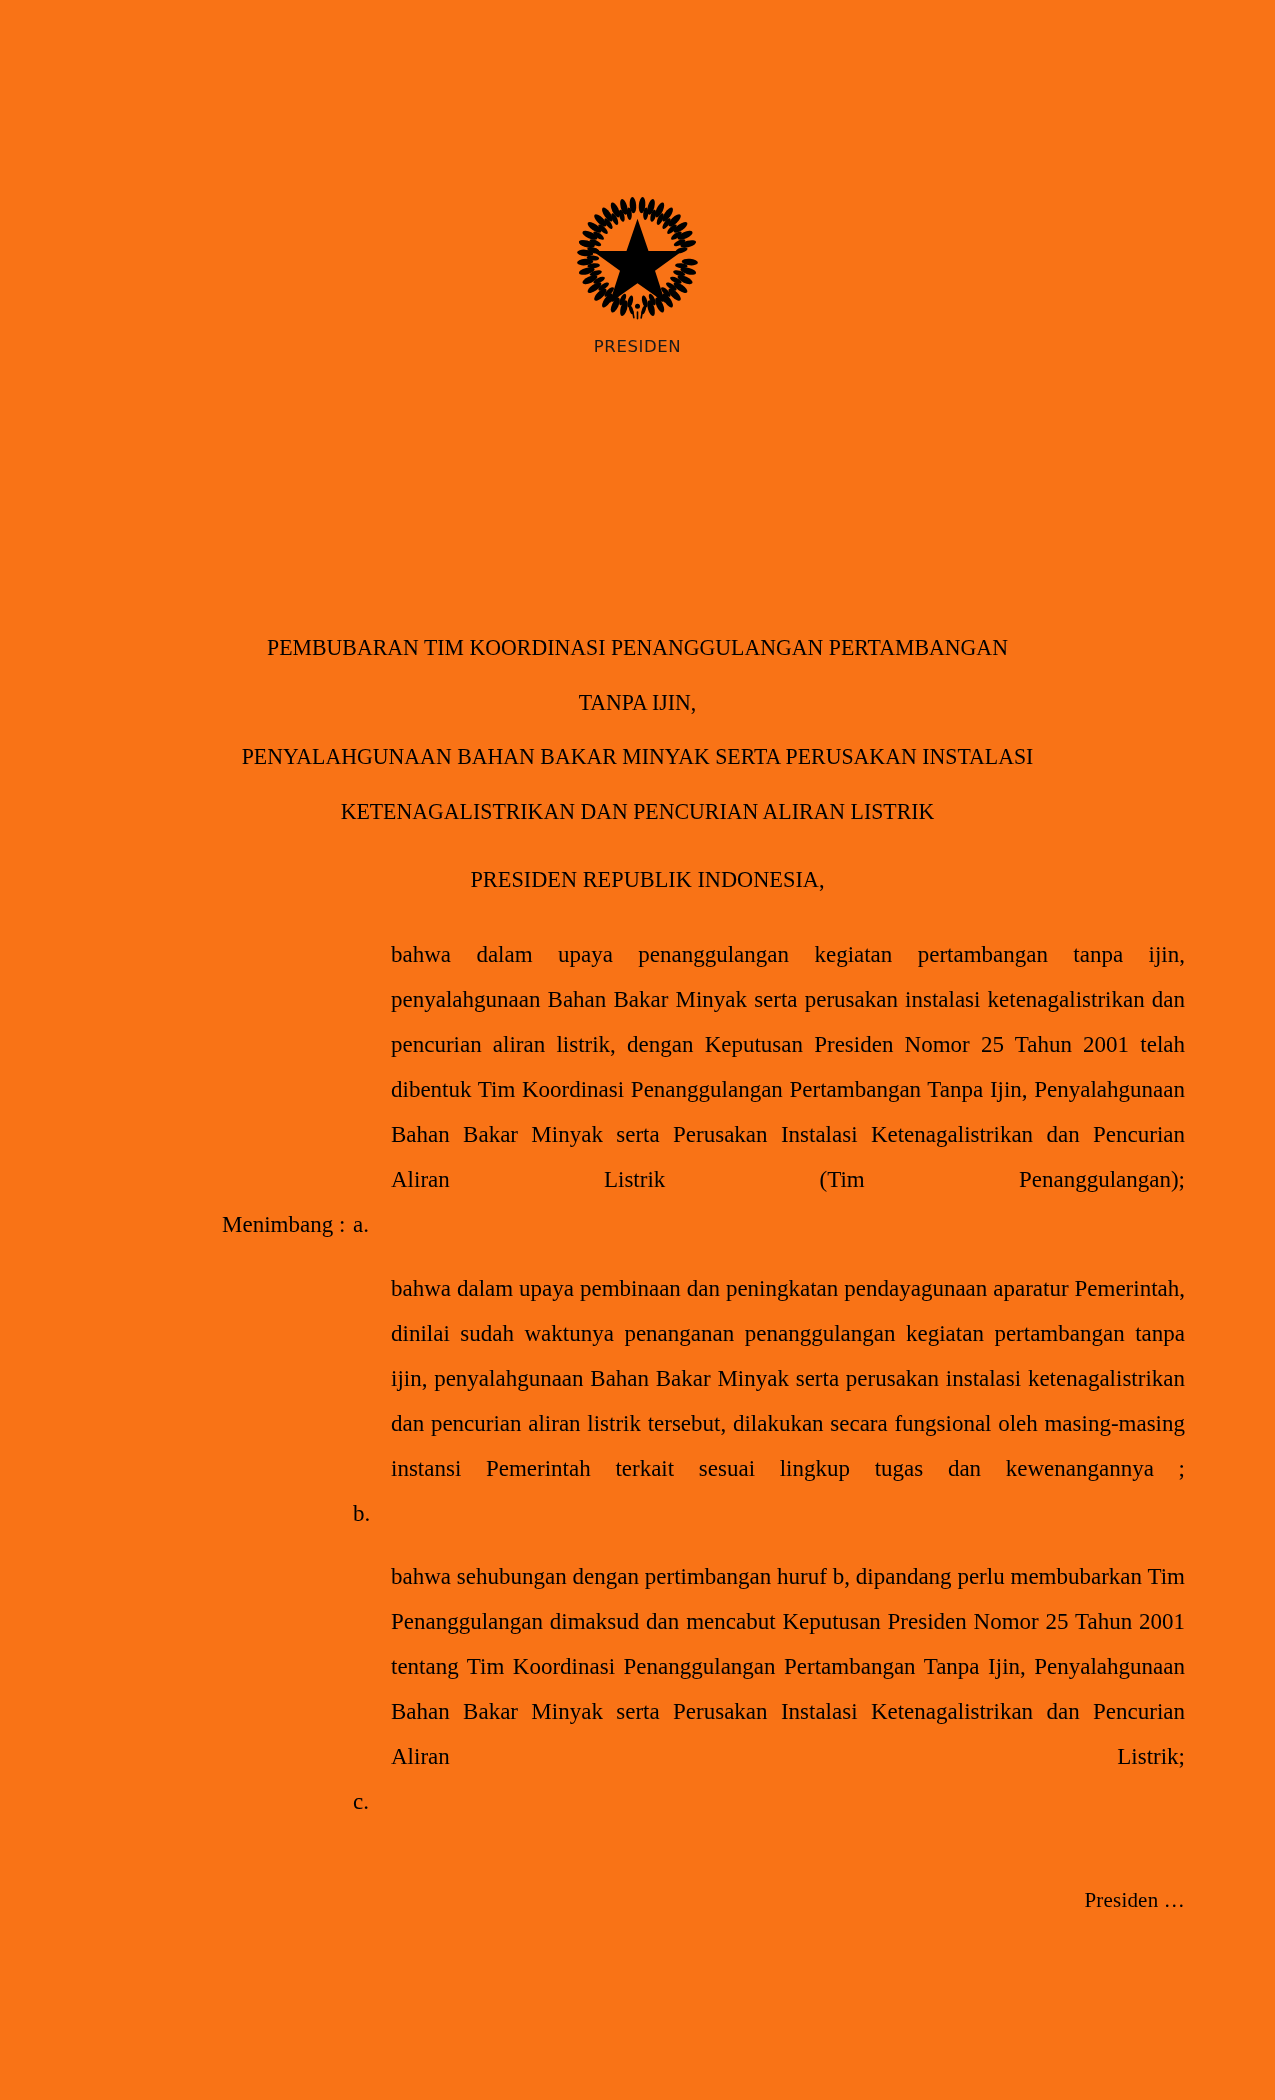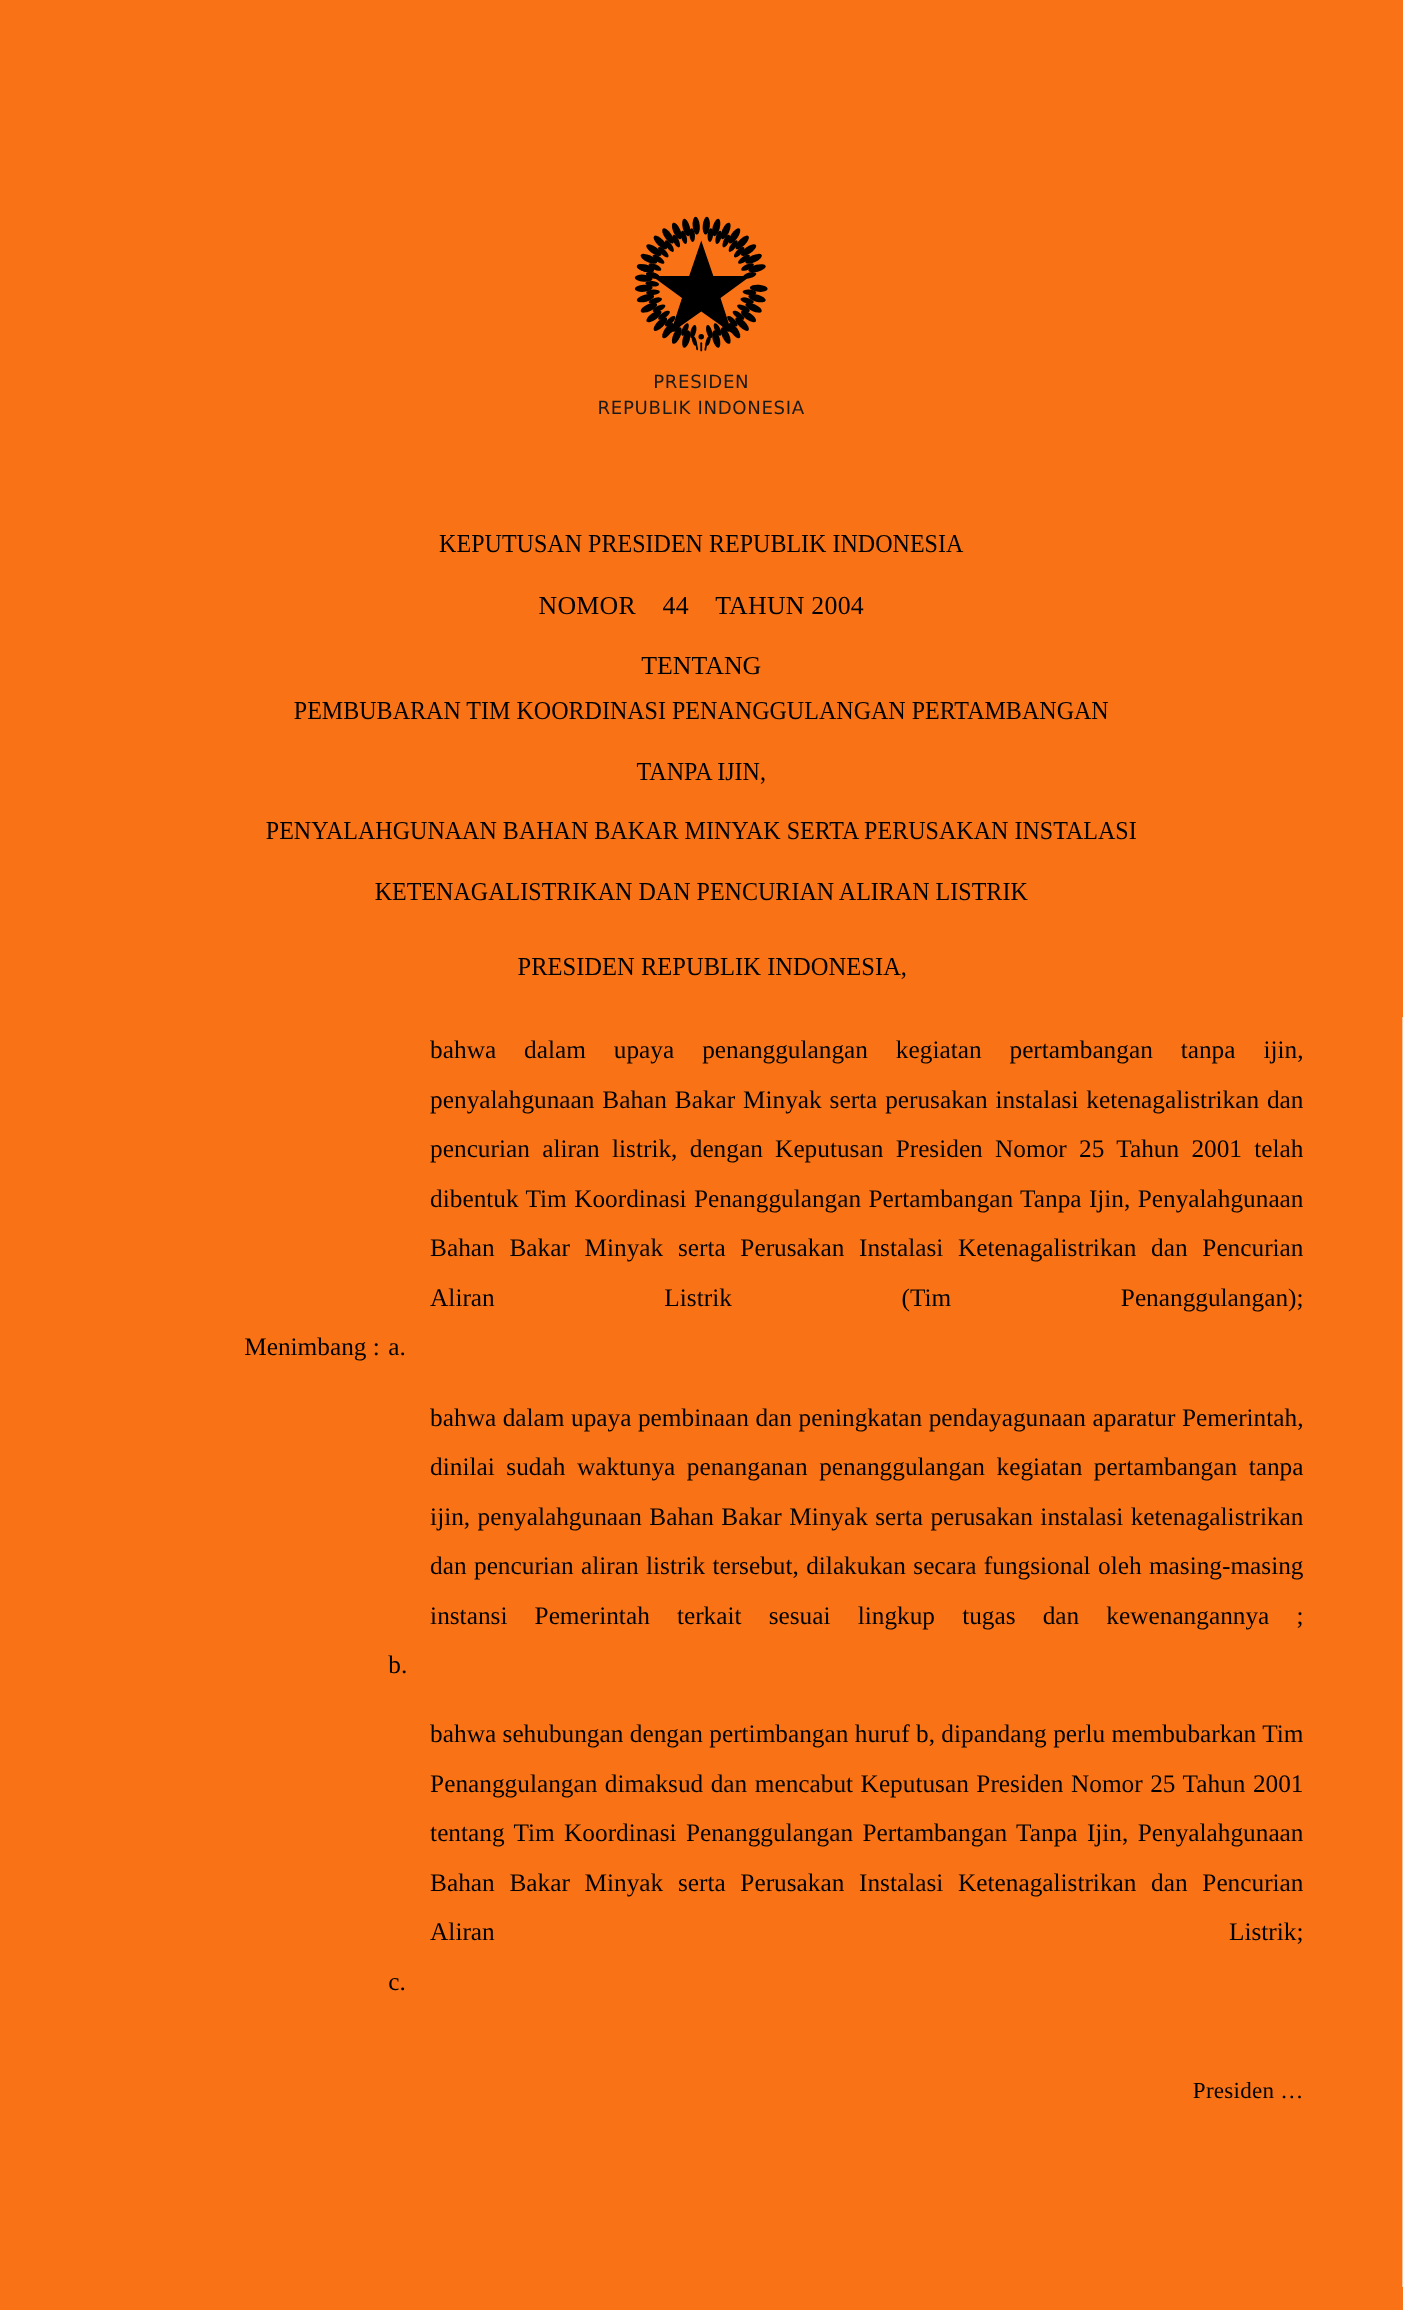--- a/index.html
+++ b/index.html
@@ -333,29 +333,23 @@
               </g>
             </g>
           </g>
 
           <polygon points="100,38 117.6,89.5 171.8,89.5 128,121.3 144.7,172.8 100,141.2 55.3,172.8 72,121.3 28.2,89.5 82.4,89.5"></polygon>
         </g>
       </svg>
     </div>
     <div class="emblem-caption">
       <span class="line1">PRESIDEN</span>
-      <span class="line2">REPUBLIK INDONESIA</span>
-    </div>
-  </div>
-
-  <div class="title-block">
-    <span class="title-line condensed">KEPUTUSAN PRESIDEN REPUBLIK INDONESIA</span>
-    <span class="title-line nomor">NOMOR    44    TAHUN 2004</span>
-    <span class="title-line last-of-title">TENTANG</span>
-  </div>
+    </div>
+  </div>
+
 
   <div class="subject-block">
     <span class="subject-line">PEMBUBARAN TIM KOORDINASI PENANGGULANGAN PERTAMBANGAN</span>
     <span class="subject-line">TANPA IJIN,</span>
     <span class="subject-line">PENYALAHGUNAAN BAHAN BAKAR MINYAK SERTA PERUSAKAN INSTALASI</span>
     <span class="subject-line">KETENAGALISTRIKAN DAN PENCURIAN ALIRAN LISTRIK</span>
   </div>
 
   <div class="addressee-block">
     <span class="addressee">PRESIDEN REPUBLIK INDONESIA,</span>

